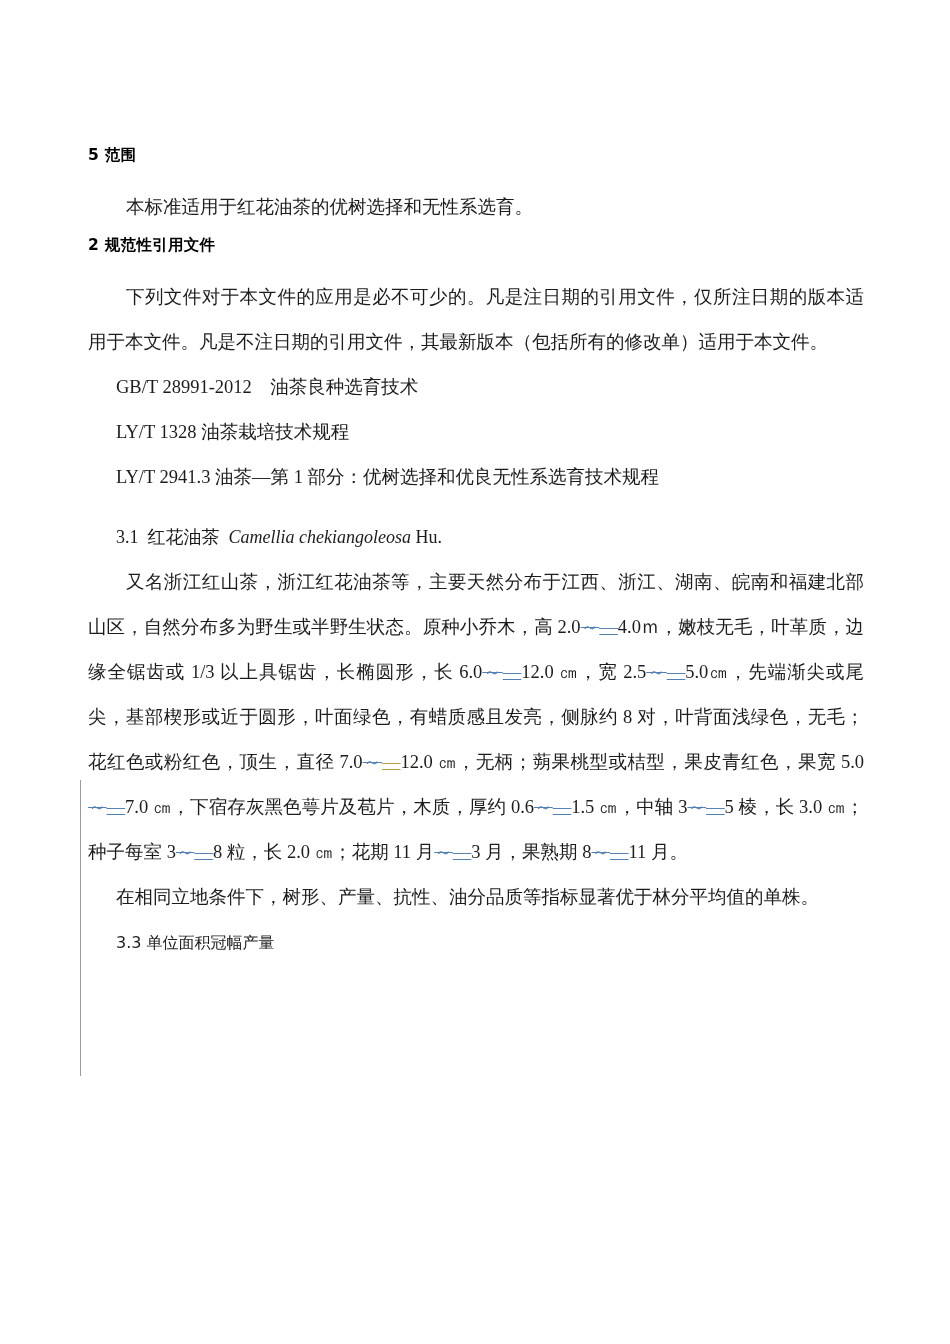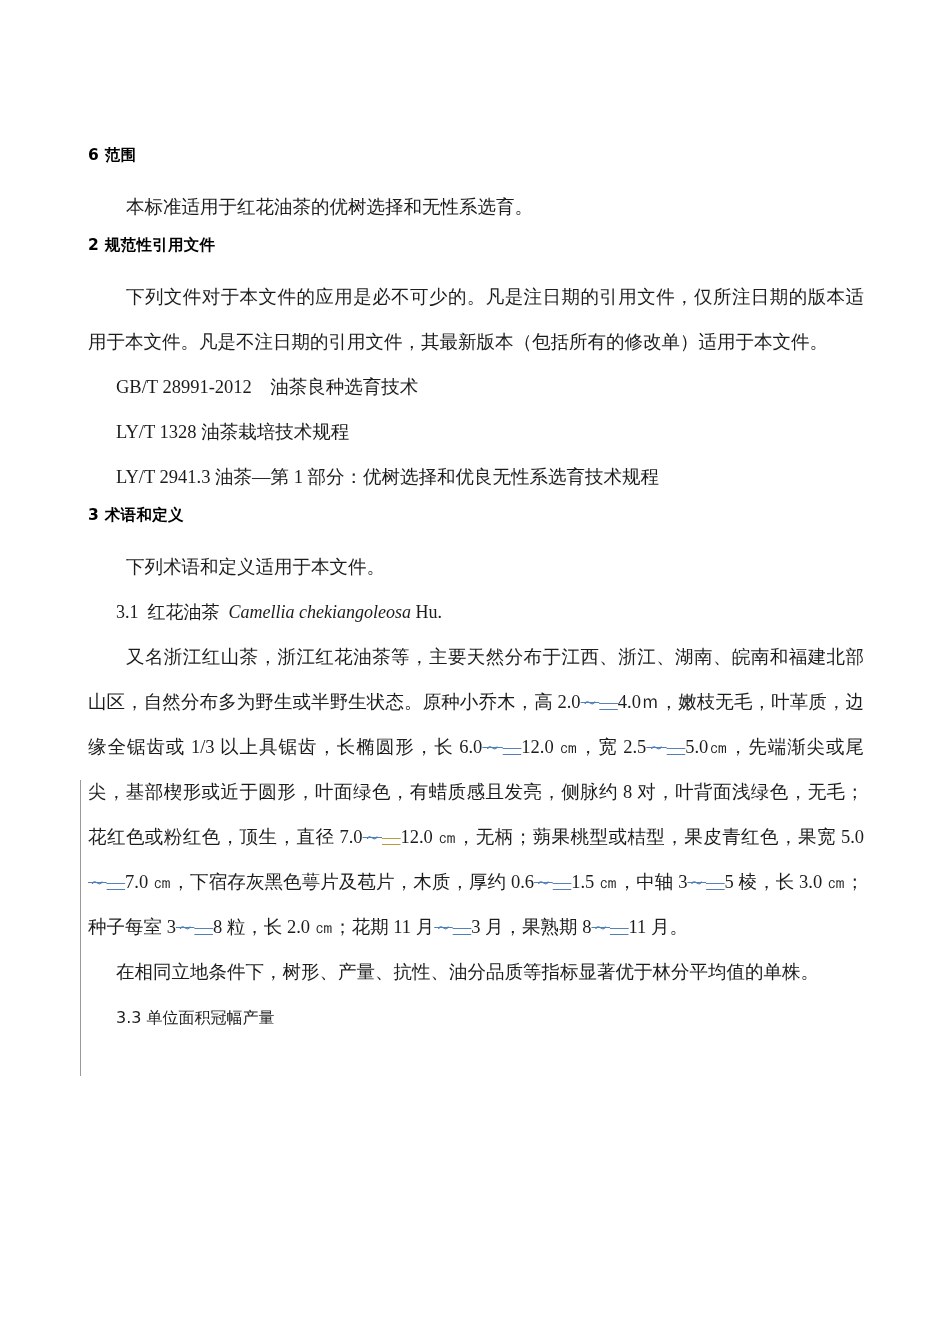--- a/index.html
+++ b/index.html
@@ -132,34 +132,32 @@
 </head>
 <body>
 
 <div class="page">
 
 
   <div class="change-bar"></div>
 
   <div class="content">
 
-    <h2 class="section-heading">6 范围</h2>
+    <h2 class="section-heading">5 范围</h2>
     <div class="gap-md"></div>
     <p class="body-para indent">本标准适用于红花油茶的优树选择和无性系选育。</p>
 
     <h2 class="section-heading">2 规范性引用文件</h2>
     <div class="gap-md"></div>
     <p class="body-para indent">下列文件对于本文件的应用是必不可少的。凡是注日期的引用文件，仅所注日期的版本适用于本文件。凡是不注日期的引用文件，其最新版本（包括所有的修改单）适用于本文件。</p>
     <p class="ref-item">GB/T 28991-2012　油茶良种选育技术</p>
     <p class="ref-item">LY/T 1328  油茶栽培技术规程</p>
     <p class="ref-item">LY/T 2941.3 油茶—第 1 部分：优树选择和优良无性系选育技术规程</p>
 
-    <h2 class="section-heading">3 术语和定义</h2>
     <div class="gap-md"></div>
-    <p class="body-para indent">下列术语和定义适用于本文件。</p>
 
     <p class="term-heading"><span>3.1</span>&nbsp;&nbsp;<span>红花油茶</span>&nbsp;&nbsp;<span class="sci-name">Camellia chekiangoleosa</span><span> Hu.</span></p>
 
     <p class="body-para indent" id="term-31-body"><span>又名浙江红山茶，浙江红花油茶等，主要天然分布于江西、浙江、湖南、皖南和福建北部山区，自然分布多为野生或半野生状态。原种小乔木，高 2.0</span><span class="tc-del">～</span><span class="tc-ins-blue">—</span><span>4.0ｍ，嫩枝无毛，叶革质，边缘全锯齿或 1/3 以上具锯齿，长椭圆形，长 6.0</span><span class="tc-del">～</span><span class="tc-ins-blue">—</span><span>12.0 ㎝，宽 2.5</span><span class="tc-del">～</span><span class="tc-ins-blue">—</span><span>5.0㎝，先端渐尖或尾尖，基部楔形或近于圆形，叶面绿色，有蜡质感且发亮，侧脉约 8 对，叶背面浅绿色，无毛；花红色或粉红色，顶生，直径 7.0</span><span class="tc-del">～</span><span class="tc-ins-gold">—</span><span>12.0 ㎝，无柄；蒴果桃型或桔型，果皮青红色，果宽 5.0</span><span class="tc-del">～</span><span class="tc-ins-blue">—</span><span>7.0 ㎝，下宿存灰黑色萼片及苞片，木质，厚约 0.6</span><span class="tc-del">～</span><span class="tc-ins-blue">—</span><span>1.5 ㎝，中轴 3</span><span class="tc-del">～</span><span class="tc-ins-blue">—</span><span>5 棱，长 3.0 ㎝；种子每室 3</span><span class="tc-del">～</span><span class="tc-ins-blue">—</span><span>8 粒，长 2.0 ㎝；花期 11 月</span><span class="tc-del">～</span><span class="tc-ins-blue">—</span><span>3 月，果熟期 8</span><span class="tc-del">～</span><span class="tc-ins-blue">—</span><span>11 月。</span></p>
 
     <p class="term-body">在相同立地条件下，树形、产量、抗性、油分品质等指标显著优于林分平均值的单株。</p>
 
     <p class="term-heading-sans">3.3 单位面积冠幅产量</p>
 
   </div>

